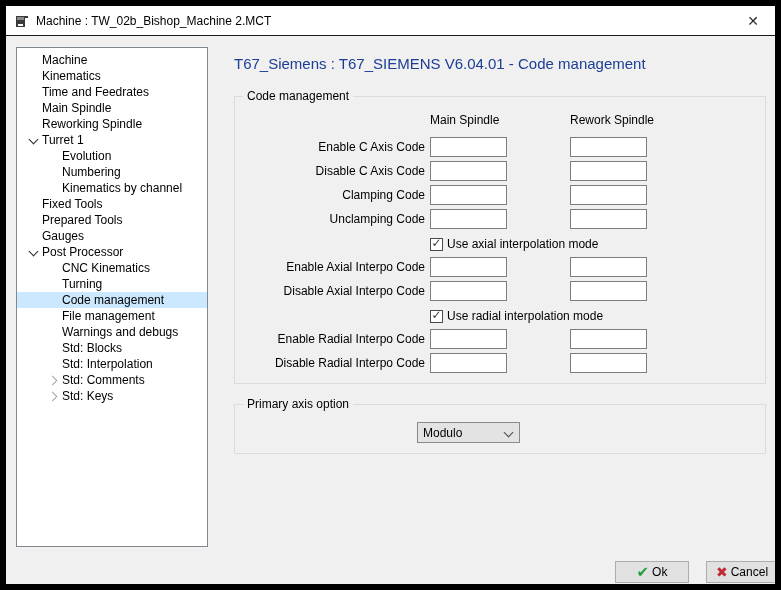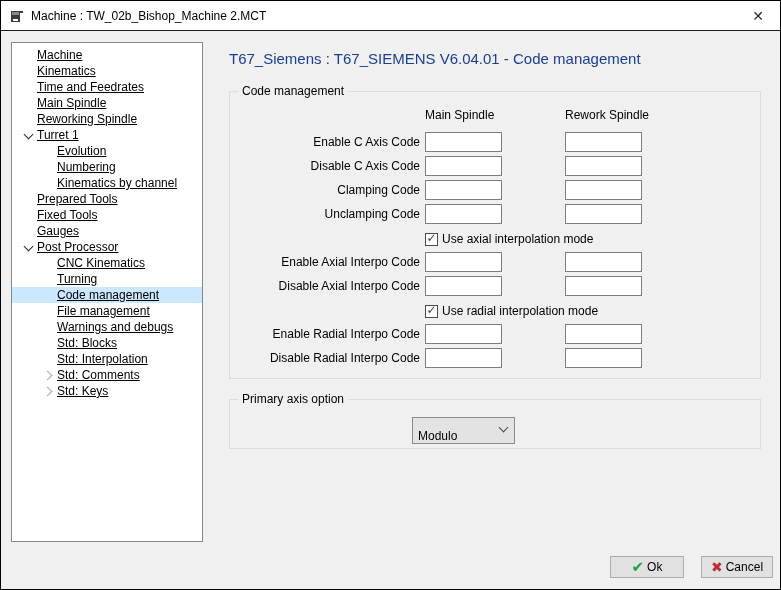--- a/index.html
+++ b/index.html
@@ -4,21 +4,21 @@
 <style>
   * { margin:0; padding:0; box-sizing:border-box; }
   body {
     font-family: "Liberation Sans", "DejaVu Sans", sans-serif;
     background:#c8c8c8;
   }
   .dialog {
     position:relative;
     width:781px; height:590px;
     background:#f0f0f0;
-    border:1px solid #000000;
+    border:6px solid #000000;
     overflow:hidden;
     font-size:12px;
     color:#000;
   }
   
   .titlebar {
     position:absolute; top:0; left:0; right:0; height:30px;
     background:#ffffff;
     border-bottom:1px solid #1a1a1a;
     display:flex; align-items:center;
@@ -32,21 +32,20 @@
     font-size:14px; color:#2b2b2b; cursor:default;
   }
   
   .tree {
     position:absolute; left:10px; top:41px;
     width:192px; height:500px;
     background:#ffffff;
     border:1px solid #82888f;
     padding-top:4px;
     overflow:hidden;
-    text-decoration:underline;
   }
   .tree-item {
     height:16px; line-height:16px;
     display:flex; align-items:center;
     white-space:nowrap;
   }
   .tree-item.lvl0 { padding-left:10px; }
   .tree-item.lvl1 { padding-left:30px; }
   .tree-item.selected { background:#cce8ff; }
   .chev { width:15px; height:16px; flex:0 0 auto; position:relative; }
@@ -111,24 +110,24 @@
   }
   .check-glyph { font-size:12px; line-height:11px; color:#3a3a3a; margin-top:-1px; }
   .check-label { margin-left:4px; font-size:12px; white-space:nowrap; }
   
   .primary-label {
     position:absolute; left:0; top:18px; width:177px;
     text-align:right; line-height:21px; font-size:12px; white-space:nowrap;
   }
   .combo {
     position:absolute; left:182px; top:17px;
-    width:103px; height:27px;
+    width:103px; height:21px;
     background:#e3e3e3;
     border:1px solid #8a8a8a;
-    display:flex; align-items:flex-end;
+    display:flex; align-items:center;
   }
   .combo-value { flex:1; padding-left:5px; font-size:12px; }
   .combo-chev {
     width:18px; height:100%; position:relative; flex:0 0 auto;
   }
   .combo-chev::before {
     content:""; position:absolute; left:4px; top:6px;
     width:6px; height:6px;
     border-right:1.5px solid #4a4a4a; border-bottom:1.5px solid #4a4a4a;
     transform:rotate(45deg);
@@ -196,25 +195,25 @@
     <div class="tree-item lvl1">
         <span class="chev"></span>
         <span class="tree-label">Numbering</span>
       </div>
     <div class="tree-item lvl1">
         <span class="chev"></span>
         <span class="tree-label">Kinematics by channel</span>
       </div>
     <div class="tree-item lvl0">
         <span class="chev"></span>
+        <span class="tree-label">Fixed Tools</span>
+      </div>
+    <div class="tree-item lvl0">
+        <span class="chev"></span>
         <span class="tree-label">Prepared Tools</span>
-      </div>
-    <div class="tree-item lvl0">
-        <span class="chev"></span>
-        <span class="tree-label">Fixed Tools</span>
       </div>
     <div class="tree-item lvl0">
         <span class="chev"></span>
         <span class="tree-label">Gauges</span>
       </div>
     <div class="tree-item lvl0">
         <span class="chev expanded"></span>
         <span class="tree-label">Post Processor</span>
       </div>
     <div class="tree-item lvl1">

